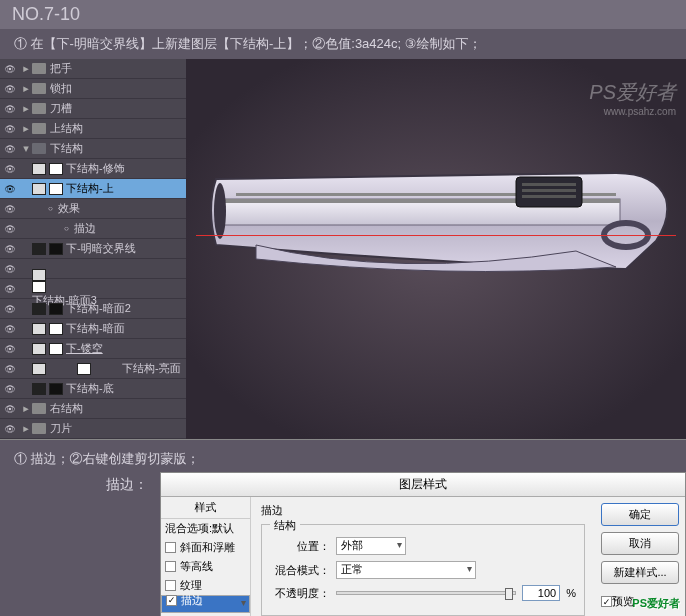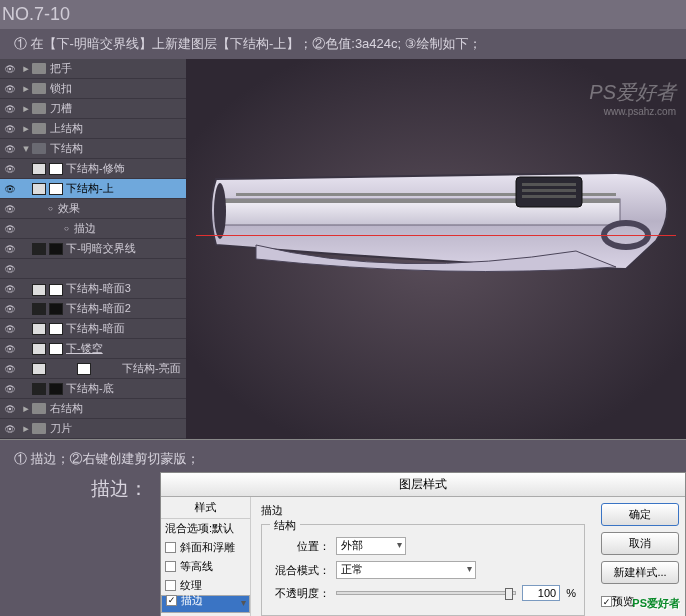--- a/index.html
+++ b/index.html
@@ -1,17 +1,17 @@
 <!DOCTYPE html>
 <html><head>
 <meta charset="utf-8">
 <style>
 * { margin: 0; padding: 0; box-sizing: border-box; font-family: "Microsoft YaHei", Arial, sans-serif; }
 body { background: #5d5765; width: 686px; height: 616px; overflow: hidden; position: relative; }
-.header { background: #746e7c; color: #d0ccd6; font-size: 18px; padding: 4px 2px; }
+.header { background: #746e7c; color: #d0ccd6; font-size: 18px; padding: 4px 12px; }
 .instr1 { color: #d8d4de; font-size: 13px; padding: 6px 14px; }
 .main { display: flex; height: 380px; }
 .layers { width: 186px; background: #4a4650; font-size: 11px; color: #d0ccd6; overflow: hidden; }
 .layer-row { display: flex; align-items: center; height: 20px; border-bottom: 1px solid #3a3640; padding-left: 2px; white-space: nowrap; }
 .layer-row.selected { background: #6fa8dc; color: #000; }
 .eye { width: 16px; display: flex; justify-content: center; }
 .chev { width: 12px; color: #aaa; display: flex; justify-content: center; }
 .folder { width: 14px; height: 11px; background: #888; border-radius: 1px; margin-right: 4px; }
 .folder.open { background: #6a6a72; }
 .thumb { width: 14px; height: 12px; background: #ddd; border: 1px solid #222; margin-right: 3px; }
@@ -20,21 +20,21 @@
 .thumb.mask.dark { background: #111; }
 .label { flex: 1; overflow: hidden; text-overflow: ellipsis; }
 .ind0 { padding-left: 2px; } .ind1 { padding-left: 14px; } .ind2 { padding-left: 30px; } .ind3 { padding-left: 46px; }
 .canvas { flex: 1; background: radial-gradient(ellipse at center, #5a4e5a 0%, #2f2833 80%); position: relative; }
 .watermark { position: absolute; top: 20px; right: 10px; color: rgba(255,255,255,0.35); font-size: 20px; font-style: italic; }
 .watermark small { display: block; font-size: 10px; font-style: normal; text-align: right; }
 .knife { position: absolute; left: 10px; top: 90px; width: 480px; height: 140px; }
 .knife svg { width: 100%; height: 100%; }
 .redline { position: absolute; left: 10px; top: 176px; width: 480px; height: 1px; background: #e03030; }
 .instr2 { color: #d8d4de; font-size: 13px; padding: 10px 14px 4px; border-top: 1px solid #888; }
-.dialog-label { text-align: right; color: #d8d4de; font-size: 19px; padding-right: 12px; padding-top: 4px; }
+.dialog-label { text-align: right; color: #d8d4de; font-size: 14px; padding-right: 12px; padding-top: 4px; }
 .dialog-wrap { display: flex; }
 .dialog-spacer { width: 160px; }
 .dialog { flex: 1; background: #f0f0f0; border: 1px solid #888; font-size: 11px; color: #000; }
 .dlg-title { background: linear-gradient(#fff,#e4e4e4); text-align: center; padding: 3px 0; font-size: 12px; border-bottom: 1px solid #aaa; }
 .dlg-body { display: flex; height: 150px; }
 .styles-col { width: 90px; border-right: 1px solid #ccc; }
 .styles-col .hdr { text-align: center; padding: 3px; border-bottom: 1px solid #ccc; }
 .style-item { padding: 2px 4px; display: flex; align-items: center; gap: 4px; }
 .style-item.sel { background: #3a74c4; color: #fff; }
 .chk { width: 11px; height: 11px; border: 1px solid #888; background: #fff; display: inline-flex; align-items: center; justify-content: center; font-size: 9px; }
@@ -140,21 +140,21 @@
           <div class="thumb dark"></div>
           <div class="thumb mask dark"></div>
           <div class="label">下-明暗交界线</div>
         </div>
       </div>
       <div class="layer-row">
         <div class="eye" style="font-size: 9px;">👁</div>
       </div>
       <div class="layer-row">
         <div class="eye" style="font-size: 9px;">👁</div>
-        <div class="ind1" style="display: flex; align-items: flex-end;">
+        <div class="ind1" style="display: flex; align-items: flex-start; flex-direction: column;">
           <div class="thumb"></div>
           <div class="thumb mask"></div>
           <div class="label">下结构-暗面3</div>
         </div>
       </div>
       <div class="layer-row">
         <div class="eye" style="font-size: 9px;">👁</div>
         <div class="ind1" style="display: flex; align-items: center;">
           <div class="thumb dark"></div>
           <div class="thumb mask dark"></div>

